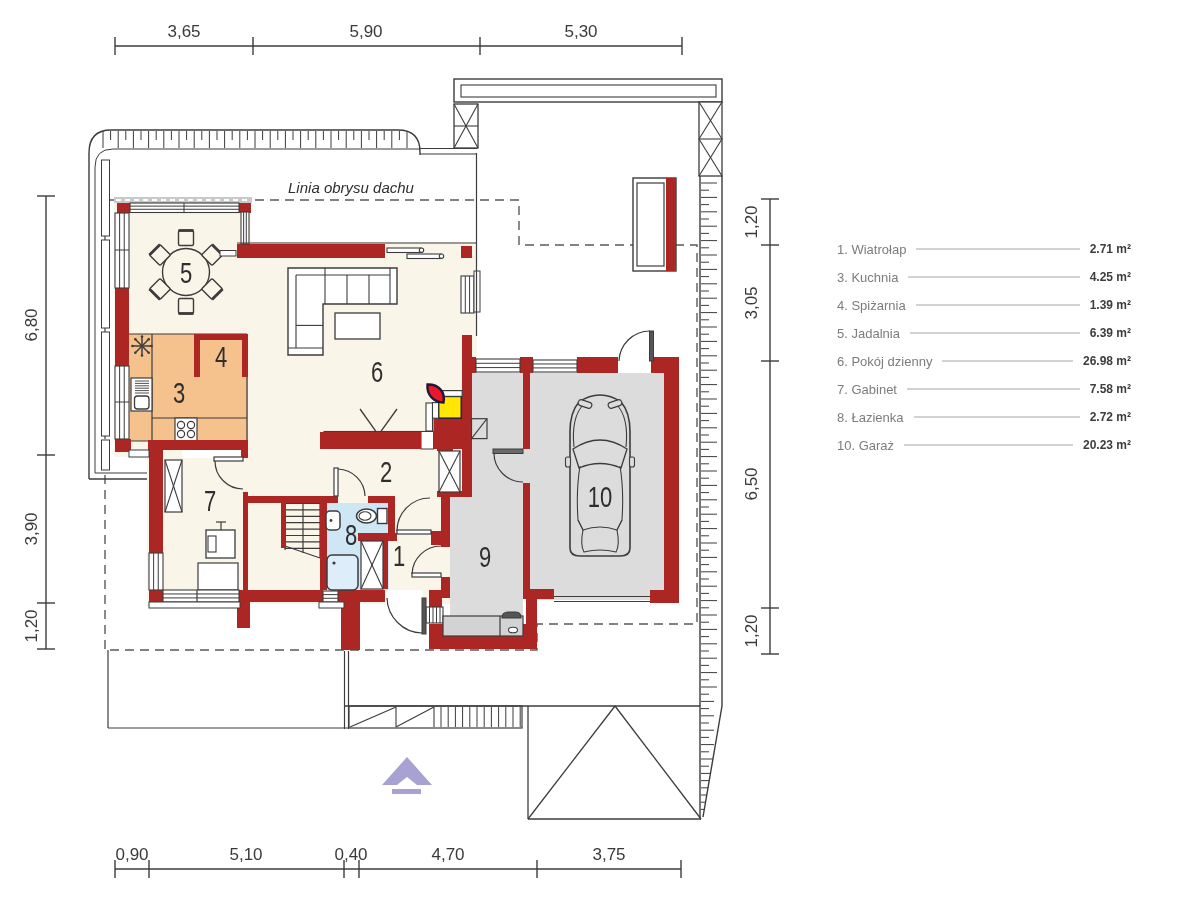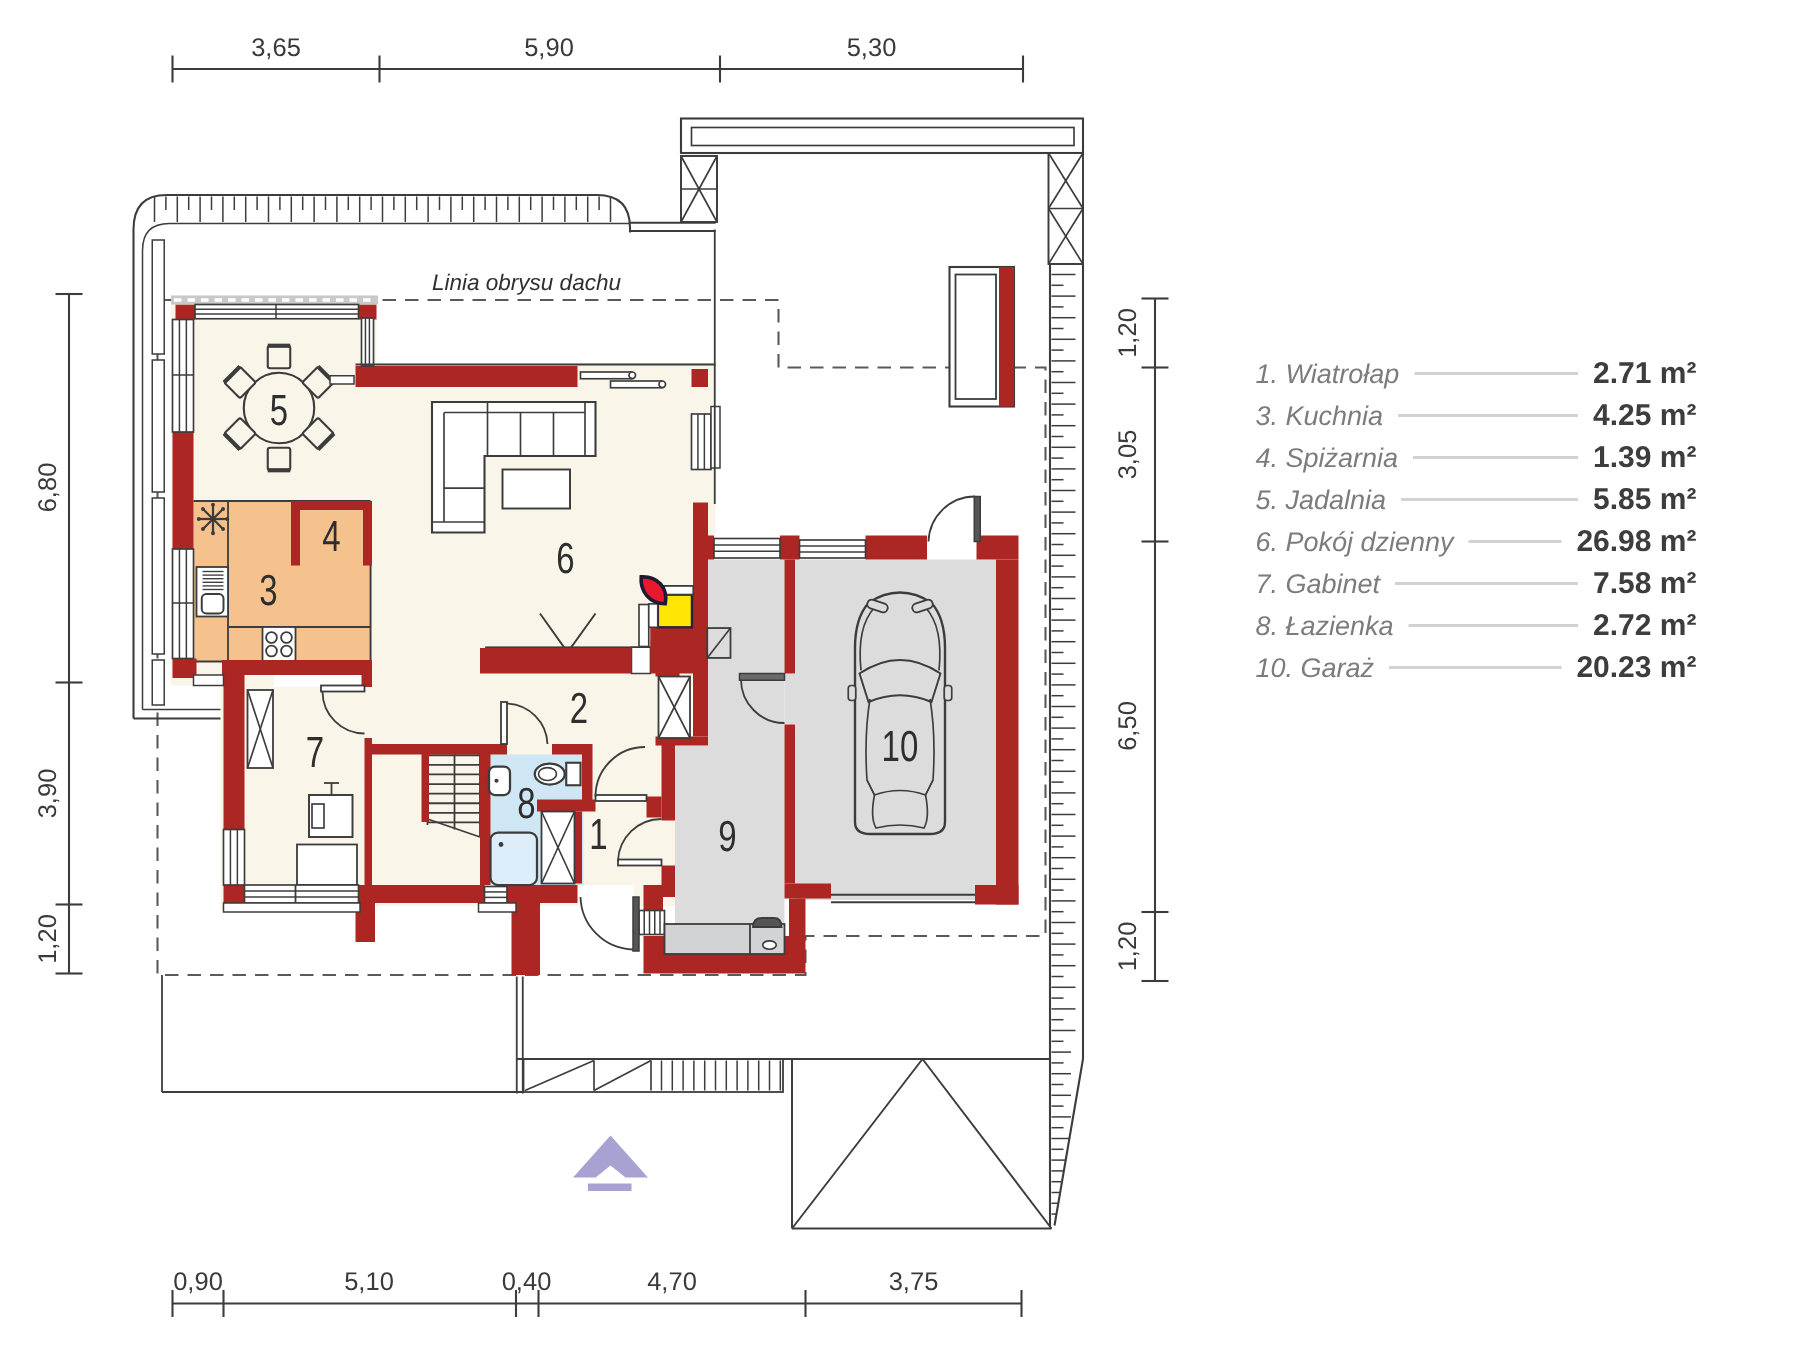--- a/index.html
+++ b/index.html
@@ -1,21 +1,21 @@
 <!DOCTYPE html>
 <html><head><meta charset="utf-8">
 <style>
 html,body{margin:0;padding:0;background:#ffffff;width:1200px;height:900px;
 font-family:"Liberation Sans",sans-serif;}
 #plan{position:absolute;left:0;top:0;filter:blur(0px);}
 #legend{position:absolute;left:837px;top:235px;width:294px;filter:blur(0px);}
 .lrow{display:flex;align-items:center;height:28px;}
-.ln{color:#7c7c7c;font-size:18px;white-space:nowrap;font-style:italic;}
+.ln{color:#7c7c7c;font-size:13px;white-space:nowrap;}
 .ll{flex:1;border-top:2px solid #d2d2d2;margin:0 10px;}
-.lv{color:#3d3d3d;font-size:20px;font-weight:bold;white-space:nowrap;}
+.lv{color:#3d3d3d;font-size:12px;font-weight:bold;white-space:nowrap;}
 </style></head>
 <body>
 
 <svg id="plan" width="1200" height="900" viewBox="0 0 1200 900">
 
 <g>
       <path d="M105,200 H519 V245 H697 V624 H537 V650 H105 Z" stroke="#5a5a5a" stroke-width="1.4" fill="none" stroke-dasharray="9 6"></path>
     </g>
 
 <g>
@@ -768,21 +768,21 @@
 
 <div class="lrow">
       <span class="ln">4. Spiżarnia</span>
       <span class="ll"></span>
       <span class="lv">1.39 m²</span>
     </div>
 
 <div class="lrow">
       <span class="ln">5. Jadalnia</span>
       <span class="ll"></span>
-      <span class="lv">5.85 m²</span>
+      <span class="lv">6.39 m²</span>
     </div>
 
 <div class="lrow">
       <span class="ln">6. Pokój dzienny</span>
       <span class="ll"></span>
       <span class="lv">26.98 m²</span>
     </div>
 
 <div class="lrow">
       <span class="ln">7. Gabinet</span>

